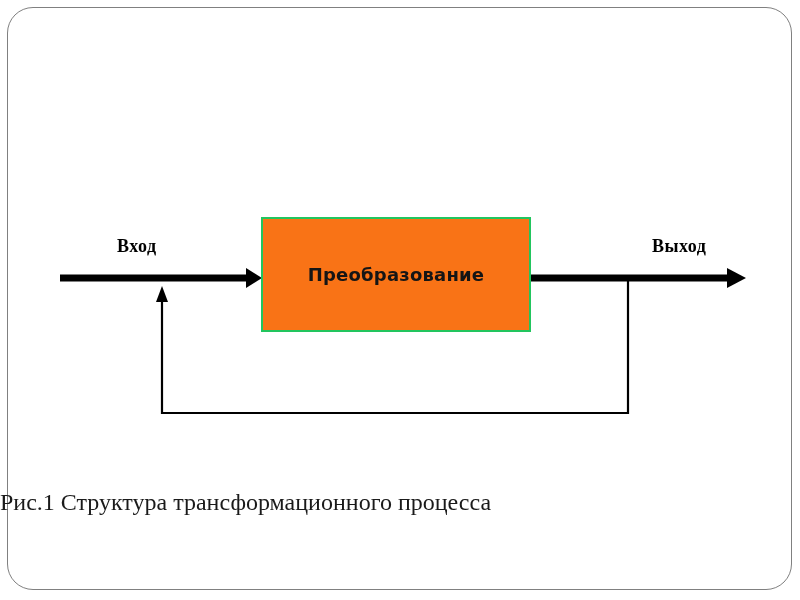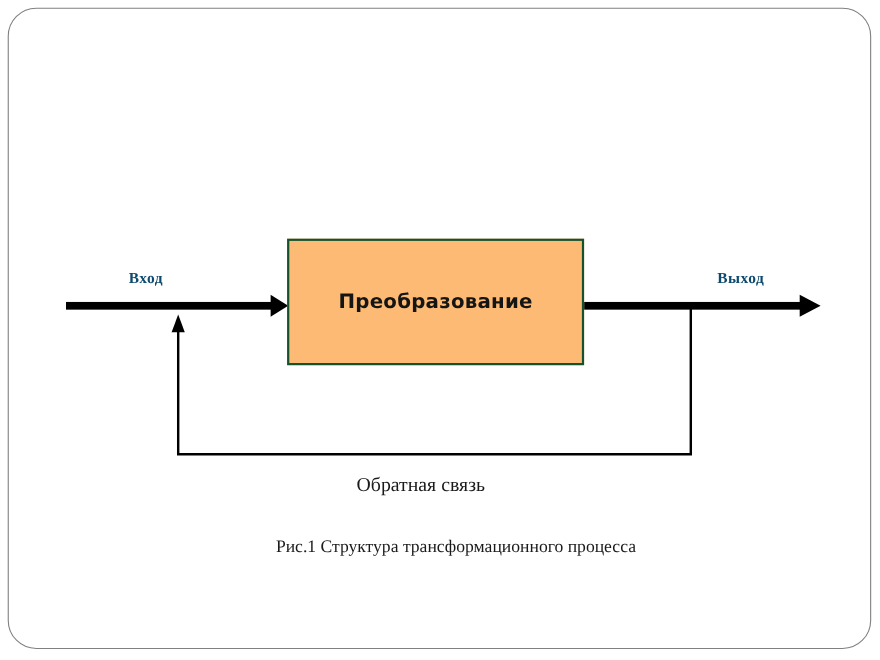--- a/index.html
+++ b/index.html
@@ -35,22 +35,22 @@
     height: 600px;
   }
   
   #process-box {
     position: absolute;
     left: 261px;
     top: 217px;
     width: 270px;
     height: 115px;
     box-sizing: border-box;
-    border: 2px solid #14532d;
-    background: #fdba74;
+    border: 2px solid #22c55e;
+    background: #f97316;
     z-index: 4;
   }
   #process-box-label {
     position: absolute;
     left: 0;
     top: 0;
     width: 100%;
     height: 100%;
     display: flex;
     align-items: center;
@@ -59,25 +59,24 @@
     font-weight: bold;
     font-size: 18px;
     color: #151515;
     letter-spacing: 0.2px;
   }
   
   .flow-label {
     position: absolute;
     font-family: "Liberation Serif", "DejaVu Serif", serif;
     font-weight: bold;
-    font-size: 14px;
-    color: #0c4a6e;
+    font-size: 18px;
+    color: #000000;
     white-space: nowrap;
     z-index: 6;
-    margin-top: 10px;
   }
   #label-input  { left: 117px; top: 236px; letter-spacing: 0.5px; }
   #label-output { left: 652px; top: 236px; letter-spacing: 0.5px; }
   #label-feedback {
     position: absolute;
     left: 0;
     top: 430px;
     width: 765px;
     text-align: center;
     font-family: "Liberation Serif", "DejaVu Serif", serif;
@@ -85,28 +84,26 @@
     font-size: 18px;
     color: #1a1a1a;
     white-space: nowrap;
     z-index: 6;
   }
   #figure-caption {
     position: absolute;
     left: 0;
     top: 489px;
     width: 765px;
-    text-align: center;
     font-family: "Liberation Serif", "DejaVu Serif", serif;
     font-weight: normal;
-    font-size: 16px;
+    font-size: 24px;
     color: #1a1a1a;
     white-space: nowrap;
     z-index: 6;
-    padding-left: 32px;
   }
 </style>
 </head>
 <body>
 
 <div id="screen">
 
   <div id="slide-frame"></div>
 
   <svg id="diagram" viewBox="0 0 800 600">
@@ -128,17 +125,16 @@
   </svg>
 
   <div id="process-box">
     <div id="process-box-label">Преобразование</div>
   </div>
 
   <div class="flow-label" id="label-input">Вход</div>
 
   <div class="flow-label" id="label-output">Выход</div>
 
-  <div id="label-feedback">Обратная связь</div>
 
   <div id="figure-caption">Рис.1 Структура трансформационного процесса</div>
 
 </div>
 
 </body></html>

